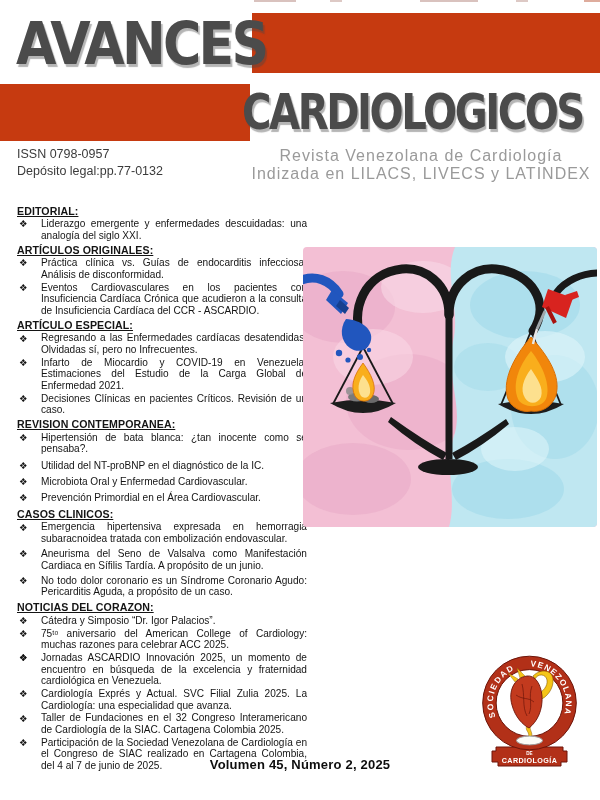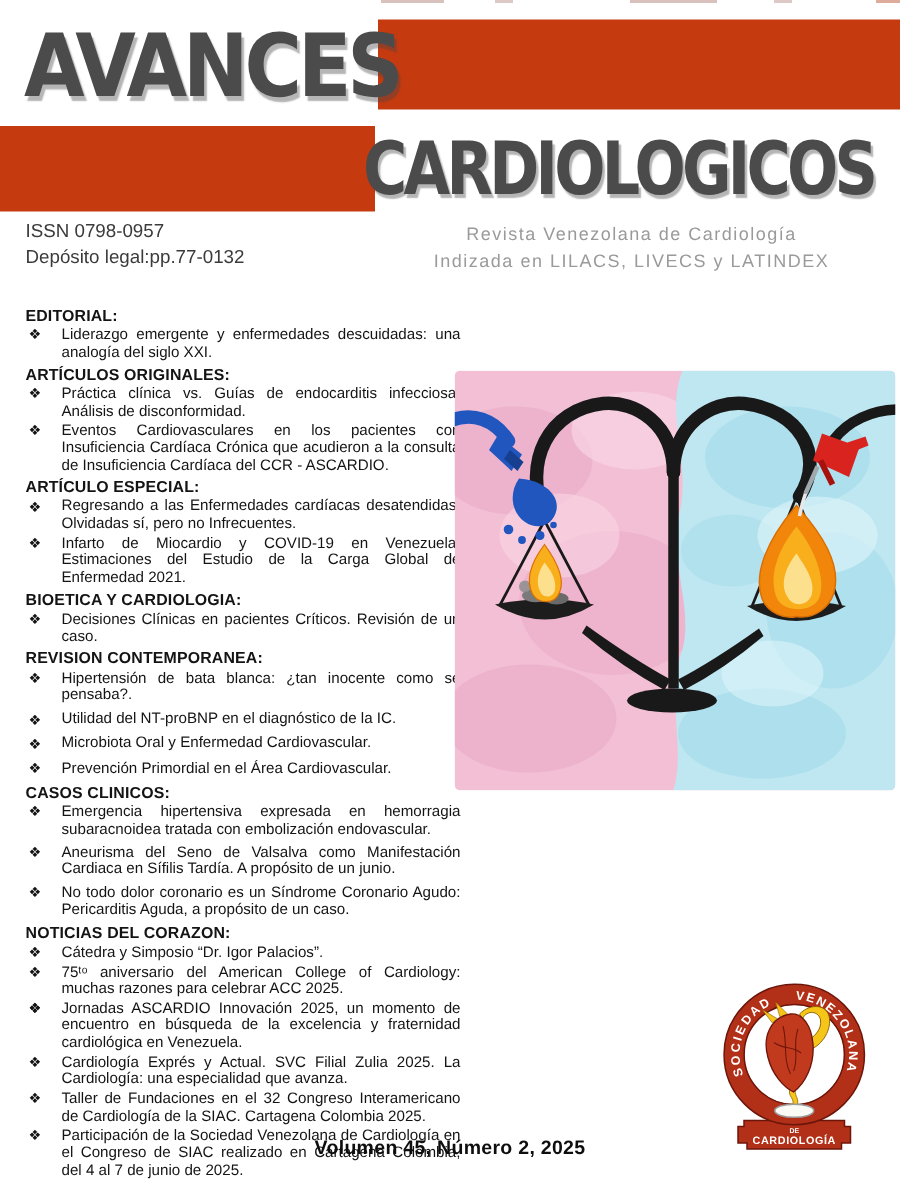--- a/index.html
+++ b/index.html
@@ -22,30 +22,30 @@
   }
   .title2{
     position:absolute;left:242px;top:84px;width:360px;
     font-family:"DejaVu Sans",sans-serif;font-weight:bold;font-size:49px;
     color:#4b4b4b;letter-spacing:-3px;white-space:nowrap;
     transform:scaleX(.82);transform-origin:left top;
     text-shadow:2px 3px 1px rgba(70,70,70,.4);
   }
   .subtitle{
     position:absolute;left:243px;top:147px;width:356px;text-align:center;
-    font-size:12px;line-height:18px;color:#9a9a9a;letter-spacing:1px;
+    font-size:16px;line-height:18px;color:#9a9a9a;letter-spacing:1px;
   }
   .issn{
     position:absolute;left:17px;top:146px;font-size:12.5px;line-height:16.5px;
     color:#3b3b3b;
   }
   
   .toc{position:absolute;left:17px;top:202px;width:290px;color:#141414;}
   .toc-heading{
-    font-size:10.6px;font-weight:bold;
+    font-size:10.6px;font-weight:bold;text-decoration:underline;
     margin:2.5px 0 1.5px 0;letter-spacing:.1px;
   }
   .toc-list{margin:0;padding:0;list-style:none;}
   .toc-list li{
     position:relative;padding-left:24px;text-align:justify;
     font-size:10.1px;line-height:11.6px;margin-bottom:1.2px;
   }
   .toc-list li .bullet{position:absolute;left:2px;top:.2px;font-size:9.5px;}
   .toc-list.wide li{margin-bottom:4.5px;}
   .toc-list.mid li{margin-bottom:3.5px;}
@@ -100,21 +100,20 @@
       <div class="toc-heading">ARTÍCULOS ORIGINALES:</div>
       <ul class="toc-list">
         <li><span class="bullet">❖</span><span>Práctica clínica vs. Guías de endocarditis infecciosa: Análisis de disconformidad.</span></li>
         <li><span class="bullet">❖</span><span>Eventos Cardiovasculares en los pacientes con Insuficiencia Cardíaca Crónica que acudieron a la consulta de Insuficiencia Cardíaca del CCR - ASCARDIO.</span></li>
       </ul>
       <div class="toc-heading">ARTÍCULO ESPECIAL:</div>
       <ul class="toc-list">
         <li><span class="bullet">❖</span><span>Regresando a las Enfermedades cardíacas desatendidas. Olvidadas sí, pero no Infrecuentes.</span></li>
         <li><span class="bullet">❖</span><span>Infarto de Miocardio y COVID-19 en Venezuela. Estimaciones del Estudio de la Carga Global de Enfermedad 2021.</span></li>
       </ul>
-      <div class="toc-heading">BIOETICA Y CARDIOLOGIA:</div>
       <ul class="toc-list">
         <li><span class="bullet">❖</span><span>Decisiones Clínicas en pacientes Críticos. Revisión de un caso.</span></li>
       </ul>
       <div class="toc-heading">REVISION CONTEMPORANEA:</div>
       <ul class="toc-list wide">
         <li><span class="bullet">❖</span><span>Hipertensión de bata blanca: ¿tan inocente como se pensaba?.</span></li>
         <li><span class="bullet">❖</span><span>Utilidad del NT-proBNP en el diagnóstico de la IC.</span></li>
         <li><span class="bullet">❖</span><span>Microbiota Oral y Enfermedad Cardiovascular.</span></li>
         <li><span class="bullet">❖</span><span>Prevención Primordial en el Área Cardiovascular.</span></li>
       </ul>

